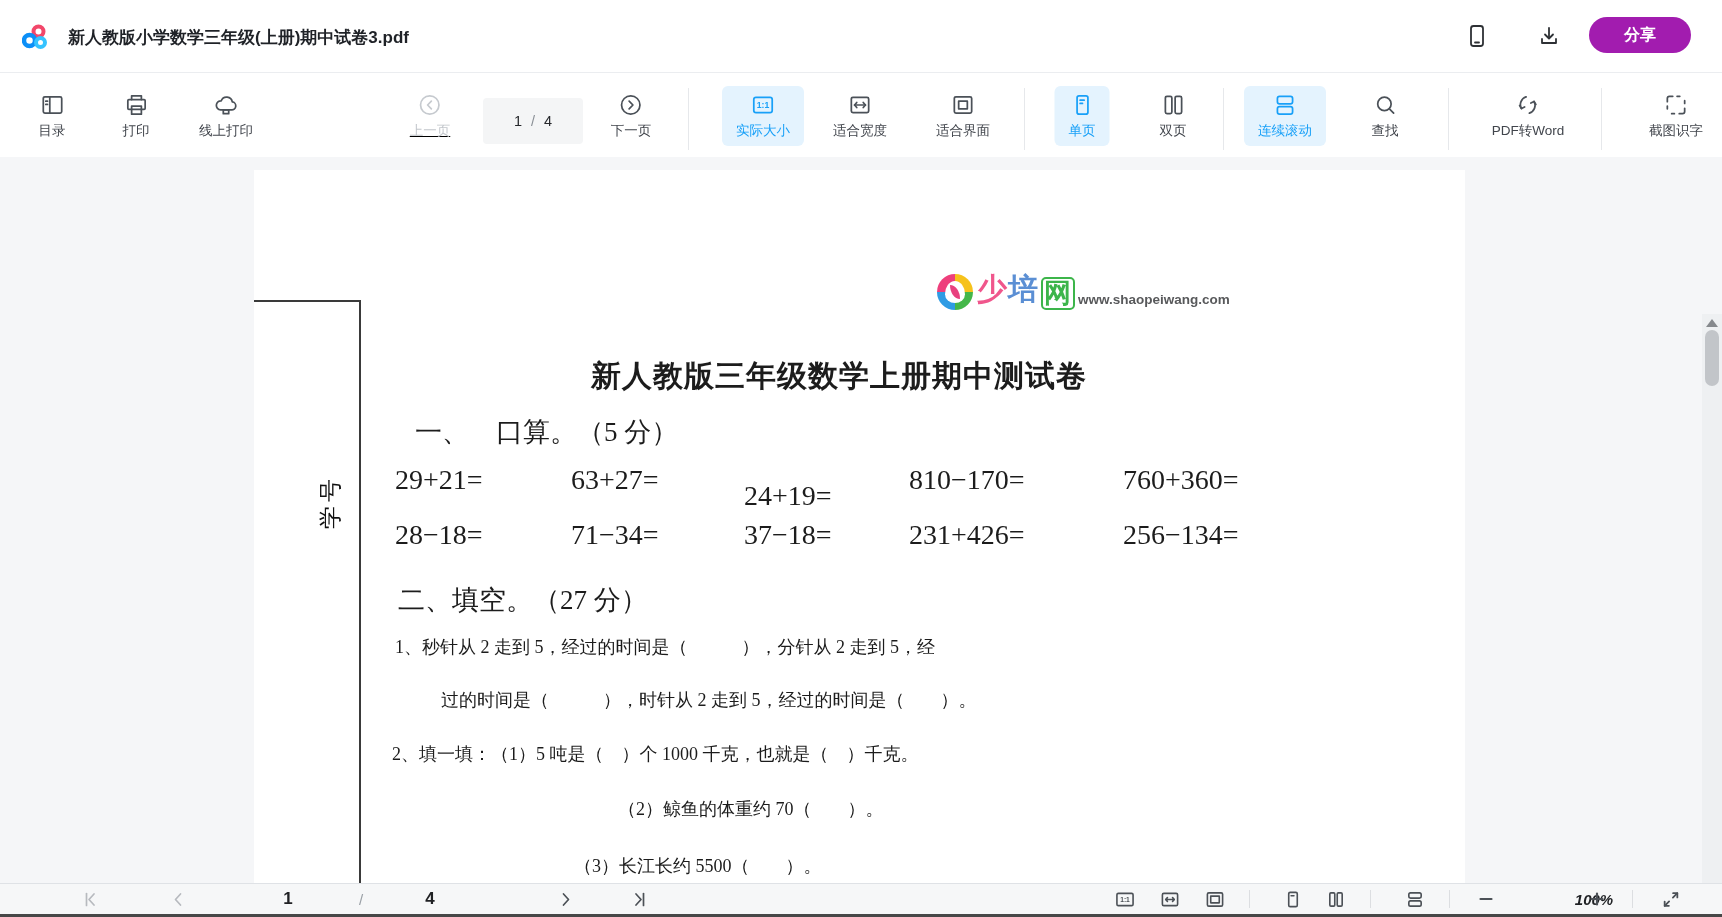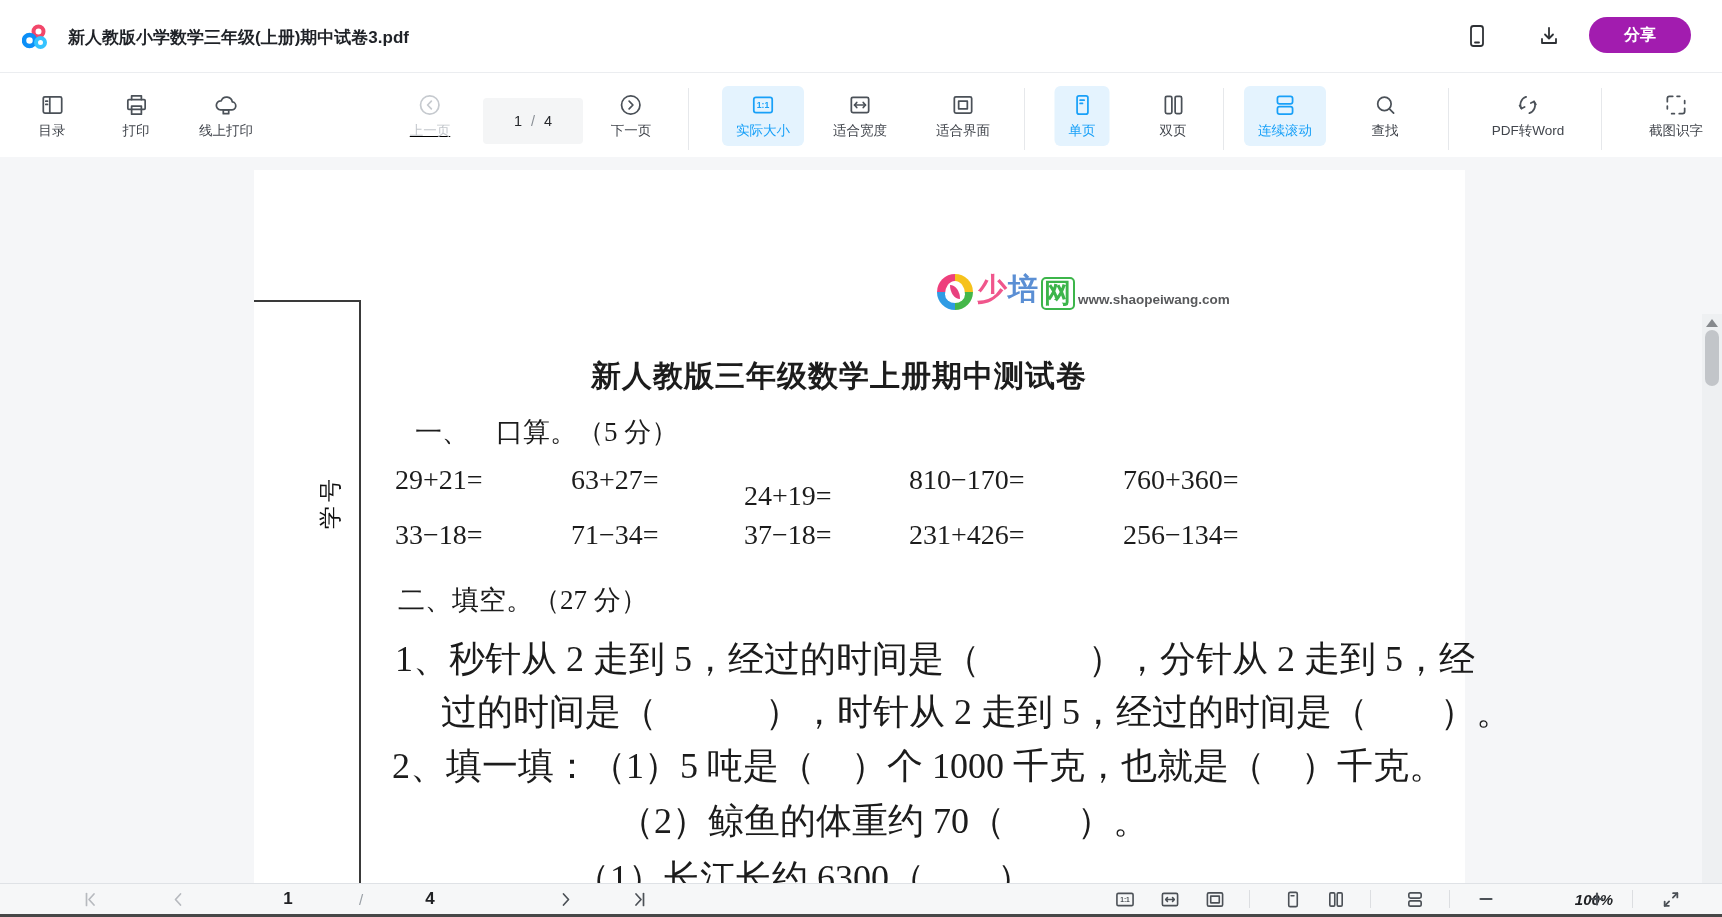--- a/index.html
+++ b/index.html
@@ -51,21 +51,21 @@
     border-radius:0 100% 0 100%;z-index:2;}
   .brand-name{font-size:30px;font-weight:700;margin-left:4px;letter-spacing:1px;display:flex;align-items:flex-end;}
   .bc-shao{color:#f0568c;}
   .bc-pei{color:#5b8fd4;}
   .bc-wang{color:#3cb54a;border:2.5px solid #3cb54a;border-radius:5px;line-height:1;padding:1px 1px;margin-left:2px;font-size:27px;}
   .brand-url{font-size:13.5px;font-weight:600;color:#58595b;margin-left:3px;padding-bottom:3px;
     font-family:"Liberation Sans",sans-serif;}
   .exam-title{left:337px;top:178px;font-size:30px;font-weight:700;letter-spacing:1px;margin-top:8px;}
   .sec-h{font-size:27px;}
   .oral{font-size:28px;}
-  .fill{font-size:36px;}
+  .fill{font-size:18px;}
   
   .sbar{position:absolute;right:0;top:157px;width:20px;height:726px;background:#eef0f2;}
   .sthumb{position:absolute;left:3px;top:16px;width:14px;height:56px;background:#c2c5c9;border-radius:7px;cursor:pointer;}
   .sarrow{position:absolute;left:4px;width:0;height:0;border-left:6px solid transparent;border-right:6px solid transparent;cursor:pointer;}
   .sarrow.up{top:5px;border-bottom:8px solid #86898d;}
   
   .bbar{position:absolute;left:0;top:883px;width:1722px;height:30px;background:#f6f7f8;border-top:1px solid #dfe2e6;z-index:31;}
   .b{position:absolute;top:1px;height:28px;transform:translateX(-50%);display:flex;align-items:center;justify-content:center;cursor:pointer;}
   .b svg{stroke:#4c5157;fill:none;stroke-width:1.7;stroke-linecap:round;stroke-linejoin:round;}
   .b.disabled svg{stroke:#b7babf;}
@@ -297,32 +297,32 @@
     <div class="pg-abs exam-title">新人教版三年级数学上册期中测试卷</div>
 
     <div class="pg-abs sec-h" style="left:161px;top:244px;">一、　口算。（5 分）</div>
 
     <div class="pg-abs oral" style="left:141px;top:294px;">29+21=</div>
     <div class="pg-abs oral" style="left:317px;top:294px;">63+27=</div>
     <div class="pg-abs oral" style="left:490px;top:310px;">24+19=</div>
     <div class="pg-abs oral" style="left:655px;top:294px;">810−170=</div>
     <div class="pg-abs oral" style="left:869px;top:294px;">760+360=</div>
 
-    <div class="pg-abs oral" style="left:141px;top:349px;">33−18=</div>
+    <div class="pg-abs oral" style="left:141px;top:349px;">28−18=</div>
     <div class="pg-abs oral" style="left:317px;top:349px;">71−34=</div>
     <div class="pg-abs oral" style="left:490px;top:349px;">37−18=</div>
     <div class="pg-abs oral" style="left:655px;top:349px;">231+426=</div>
     <div class="pg-abs oral" style="left:869px;top:349px;">256−134=</div>
 
     <div class="pg-abs sec-h" style="left:144px;top:412px;">二、填空。（27 分）</div>
     <div class="pg-abs fill" style="left:141px;top:465px;">1、秒针从 2 走到 5，经过的时间是（　　　），分针从 2 走到 5，经</div>
     <div class="pg-abs fill" style="left:187px;top:518px;">过的时间是（　　　），时针从 2 走到 5，经过的时间是（　　）。</div>
     <div class="pg-abs fill" style="left:138px;top:572px;">2、填一填：（1）5 吨是（　）个 1000 千克，也就是（　）千克。</div>
     <div class="pg-abs fill" style="left:320px;top:627px;margin-left:44px;">（2）鲸鱼的体重约 70（　　）。</div>
-    <div class="pg-abs fill" style="left:320px;top:684px;">（1）长江长约 6300（　　）。</div>
+    <div class="pg-abs fill" style="left:320px;top:684px;">（3）长江长约 5500（　　）。</div>
   </div>
 
   <div class="sbar">
     <div class="sarrow up"></div>
     <div class="sthumb"></div>
 
   </div>
 </div>
 
 <div class="bbar">

